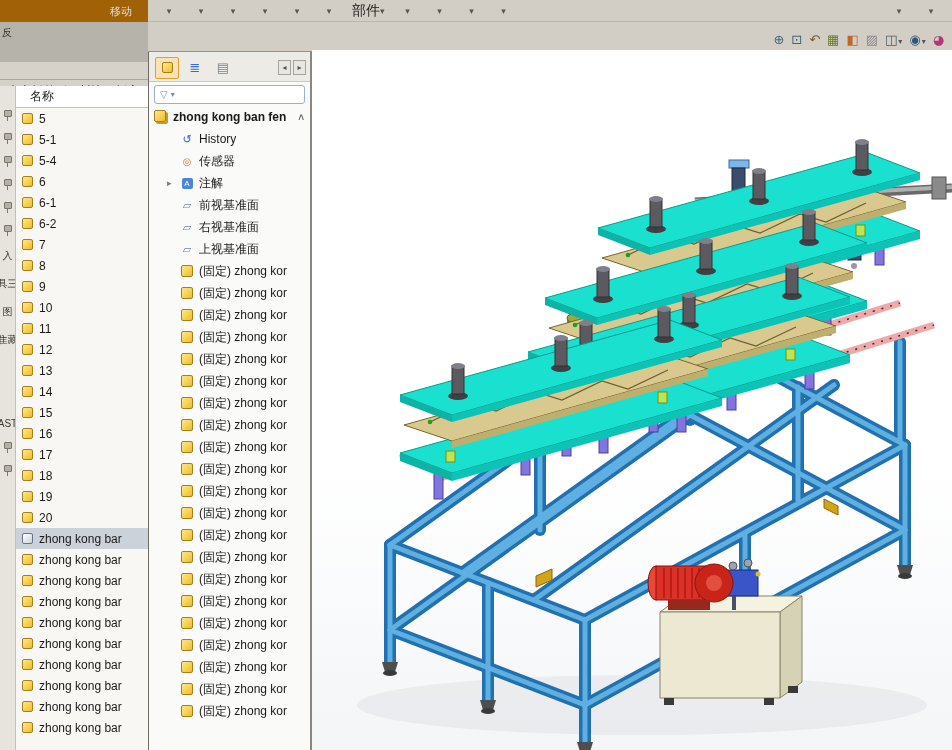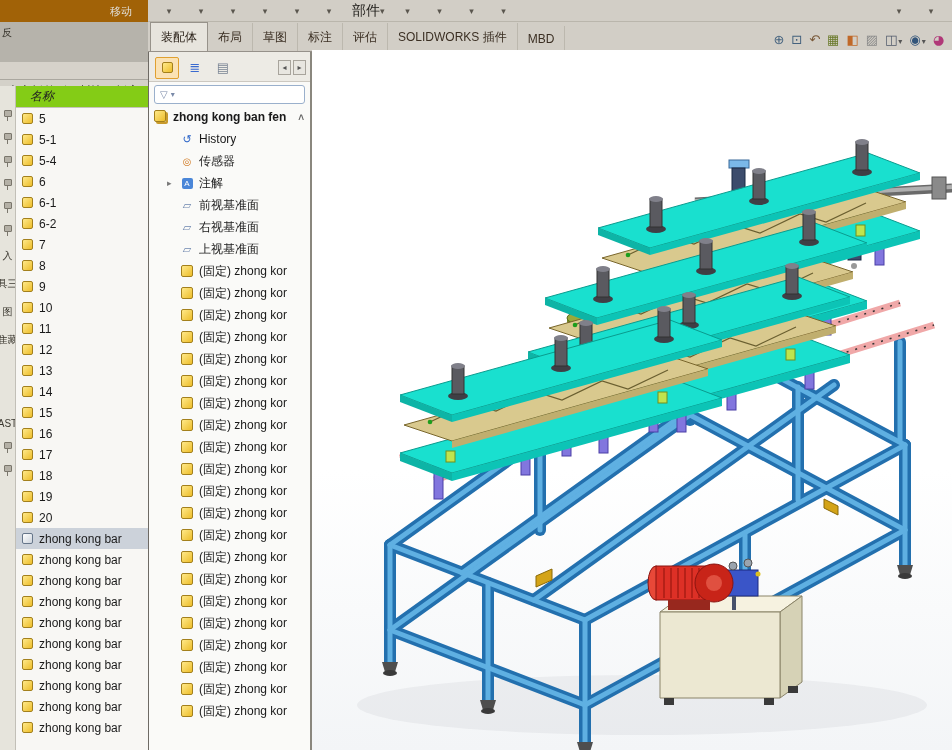--- a/index.html
+++ b/index.html
@@ -40,22 +40,22 @@
   .ricon .ddc::before { font-size:8px; color:#555; }
 
   
   #left-gap { position:absolute; left:0; top:22px; width:148px; height:40px; background:#b6b3ab;
     color:#35322c; font-size:11px; padding:4px 2px; overflow:hidden; }
   #left-title { position:absolute; left:0; top:79px; width:148px; height:24px;
     background:#d4d1c9; border-top:1px solid #aaa79f; border-bottom:1px solid #aaa79f;
     display:flex; align-items:center; padding-left:5px; font-size:12px; color:#141414;
     white-space:nowrap; overflow:hidden;font-style:italic; }
   #left-header { position:absolute; left:16px; top:86px; width:132px; height:22px;
-    background:#84cc16; border-bottom:1px solid #c6c3bb; display:flex; align-items:center;
-    padding-left:14px; font-size:12px; color:#222;font-style:italic; }
+    background:#ffffff; border-bottom:1px solid #c6c3bb; display:flex; align-items:center;
+    padding-left:14px; font-size:12px; color:#222; }
   #leftstrip { position:absolute; left:0; top:86px; width:16px; height:664px;
     background:#e6e4dc; border-right:1px solid #c2bfb7; overflow:hidden;
     display:flex; flex-direction:column; align-items:center; padding-top:18px; }
   .pin { width:9px; height:11px; position:relative; margin:6px 0; flex:none; }
   .pin::before { content:""; position:absolute; left:1px; top:0; width:6px; height:5px;
     background:#b4b0a6; border:1px solid #7a766c; border-radius:1px; }
   .pin::after { content:""; position:absolute; left:4px; top:6px; width:1px; height:5px;
     background:#7a766c; }
   .striplabel { font-size:10px; color:#3a372f; margin:7px 0; white-space:nowrap; }
   #leftlist { position:absolute; left:16px; top:108px; width:132px; height:642px;
@@ -156,50 +156,20 @@
   <span class="spacer"></span>
   <span class="dd">
       <span class="ddc"></span>
     </span>
   <span class="dd">
       <span class="ddc"></span>
     </span>
 </div>
 
 <div id="ribbon">
-  <div id="ribbon-tabs">
-
-      <div class="rtab active">
-        <span>装配体</span>
-      </div>
-
-      <div class="rtab">
-        <span>布局</span>
-      </div>
-
-      <div class="rtab">
-        <span>草图</span>
-      </div>
-
-      <div class="rtab">
-        <span>标注</span>
-      </div>
-
-      <div class="rtab">
-        <span>评估</span>
-      </div>
-
-      <div class="rtab">
-        <span>SOLIDWORKS 插件</span>
-      </div>
-
-      <div class="rtab">
-        <span>MBD</span>
-      </div>
-    </div>
   <div id="ribbon-icons">
 
       <span class="ricon">
         <span class="gicon" style="color: rgb(68, 98, 126);">⊕</span>
 
       </span>
 
       <span class="ricon">
         <span class="gicon" style="color: rgb(68, 98, 126);">⊡</span>
 

